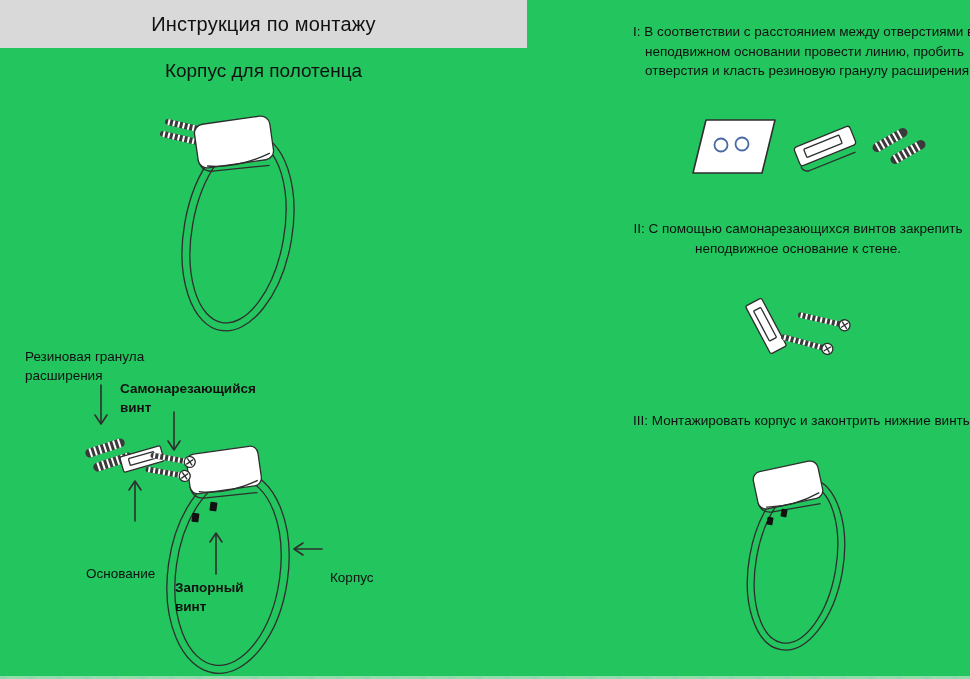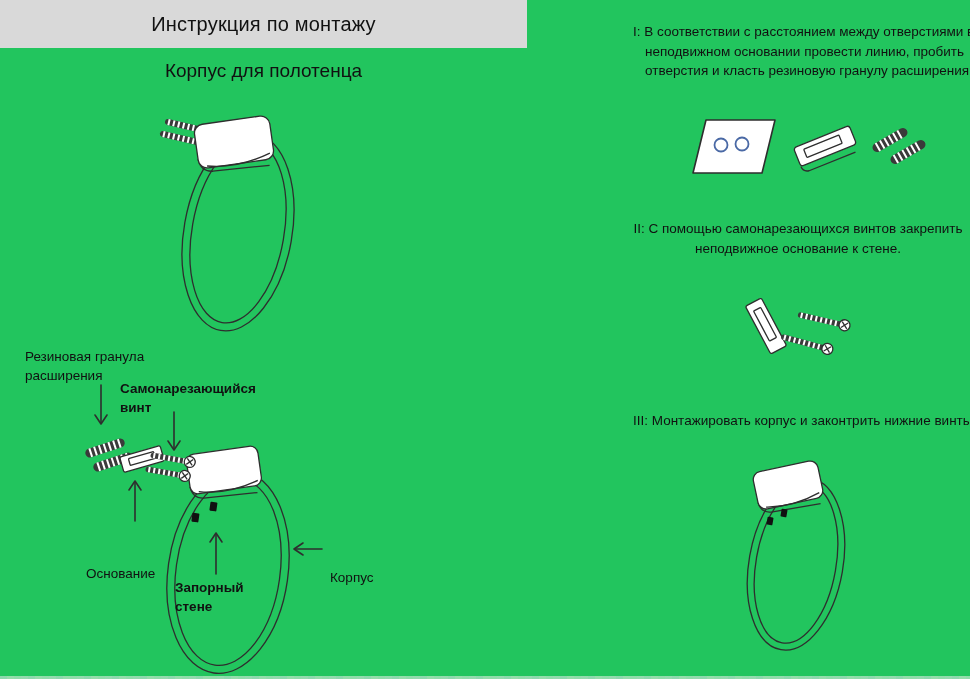--- a/index.html
+++ b/index.html
@@ -151,21 +151,21 @@
     </g>
     <g class="arrow">
       <line x1="302" y1="209" x2="275" y2="209"></line>
         <polyline points="283,203 274,209 283,215"></polyline>
     </g>
   </svg>
 
   <div class="part-label label-dowel">Резиновая гранула расширения</div>
   <div class="part-label label-screw centered">Самонарезающийся винт</div>
   <div class="part-label label-base">Основание</div>
-  <div class="part-label label-lockscrew centered">Запорный стене</div>
+  <div class="part-label label-lockscrew centered">Запорный винт</div>
   <div class="part-label label-body">Корпус</div>
 
   <div class="step step-1 hang">I: В соответствии с расстоянием между отверстиями в неподвижном основании провести линию, пробить отверстия и класть резиновую гранулу расширения.</div>
 
   <svg class="fig fig-step1" viewBox="0 0 290 95">
     <g>
       <polygon class="white" style="stroke-width:1.6" points="36,18 105,18 92,71 23,71"></polygon>
       <circle class="hole" cx="51" cy="43" r="6.5"></circle>
       <circle class="hole" cx="72" cy="42" r="6.5"></circle>
     </g>

